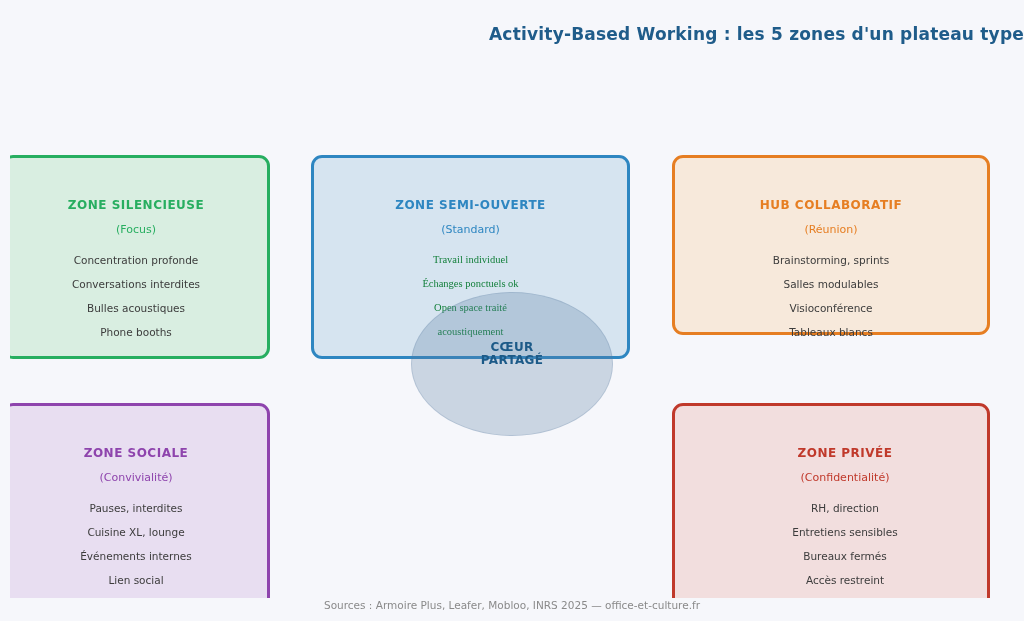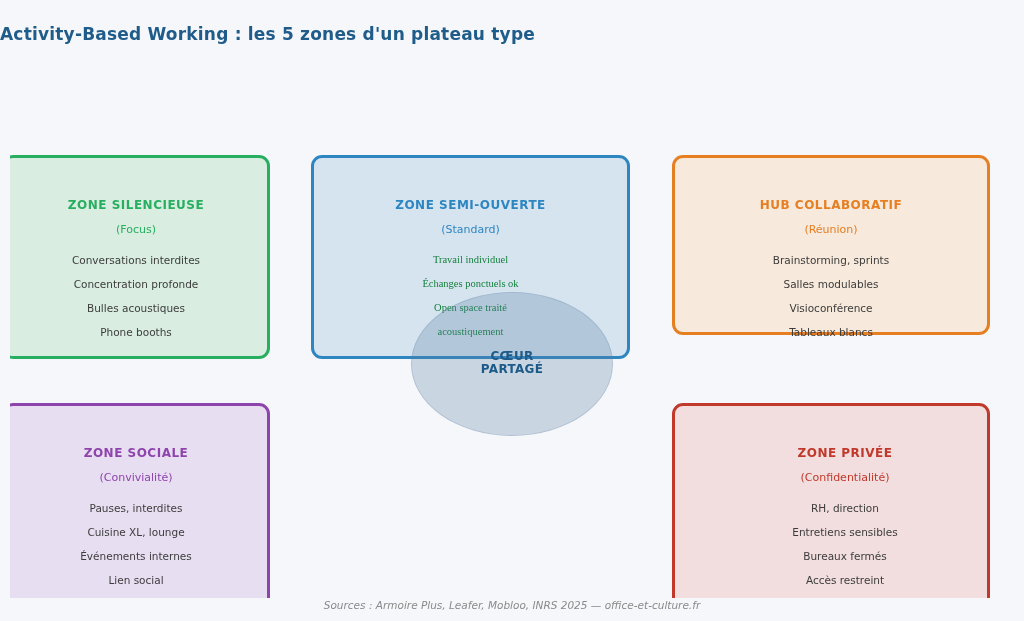--- a/index.html
+++ b/index.html
@@ -10,21 +10,21 @@
     width: 1024px;
     height: 621px;
     background: #f6f7fb;
     overflow: hidden;
   }
 
   .page-title {
     position: absolute;
     left: 0; top: 25px;
     width: 100%;
-    text-align: left;
+    text-align: right;
     font-size: 17px;
     font-weight: bold;
     letter-spacing: 0.2px;
     line-height: 18px;
   }
 
   
   .clip {
     position: absolute;
     left: 10px; top: 0;
@@ -66,55 +66,54 @@
     position: absolute;
     left: 401px; top: 292px;
     width: 202px; height: 144px;
     border-radius: 50%;
     border: 1px solid transparent;
     box-sizing: border-box;
     z-index: 5;
   }
   .hub-label {
     position: absolute;
-    left: 402px; top: 350px;
+    left: 402px; top: 341px;
     width: 200px;
     text-align: center;
     font-size: 12px;
     font-weight: bold;
     letter-spacing: 0.3px;
     line-height: 13px;
     z-index: 6;
   }
 
   .page-footer {
     position: absolute;
     left: 0; top: 597px;
     width: 100%;
     text-align: center;
     font-size: 10.5px;
-    font-style: italic;
     line-height: 16px;
   }
 </style>
 </head>
 <body>
 
 <div class="canvas" style="background: rgb(246, 247, 251);">
 
   <div class="page-title" style="color: rgb(31, 92, 138);">Activity-Based Working : les 5 zones d'un plateau type</div>
 
   <div class="clip">
 
     <div class="zone" style="left: -8px; top: 155px; width: 268px; height: 204px; --accent: #27ae60; --fill: #d9eee1;">
       <div class="zone-name">ZONE SILENCIEUSE</div>
       <div class="zone-subtitle">(Focus)</div>
       <div class="zone-items" style="color: rgb(60, 60, 60);">
+        <div class="zone-item">Concentration profonde</div>
         <div class="zone-item">Conversations interdites</div>
-        <div class="zone-item">Concentration profonde</div>
         <div class="zone-item">Bulles acoustiques</div>
         <div class="zone-item">Phone booths</div>
       </div>
     </div>
 
     <div class="zone" style="left: 301px; top: 155px; width: 319px; height: 204px; --accent: #2e86c1; --fill: #d6e4f0;">
       <div class="zone-name">ZONE SEMI-OUVERTE</div>
       <div class="zone-subtitle">(Standard)</div>
       <div class="zone-items" style="color: #15803d; font-family: Liberation Serif, serif;">
         <div class="zone-item">Travail individuel</div>

